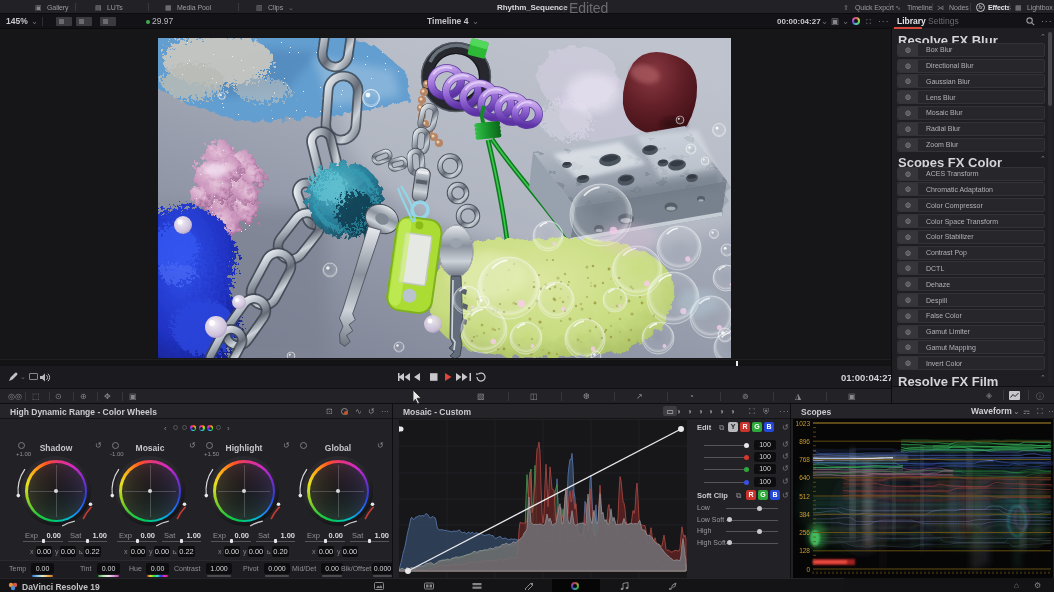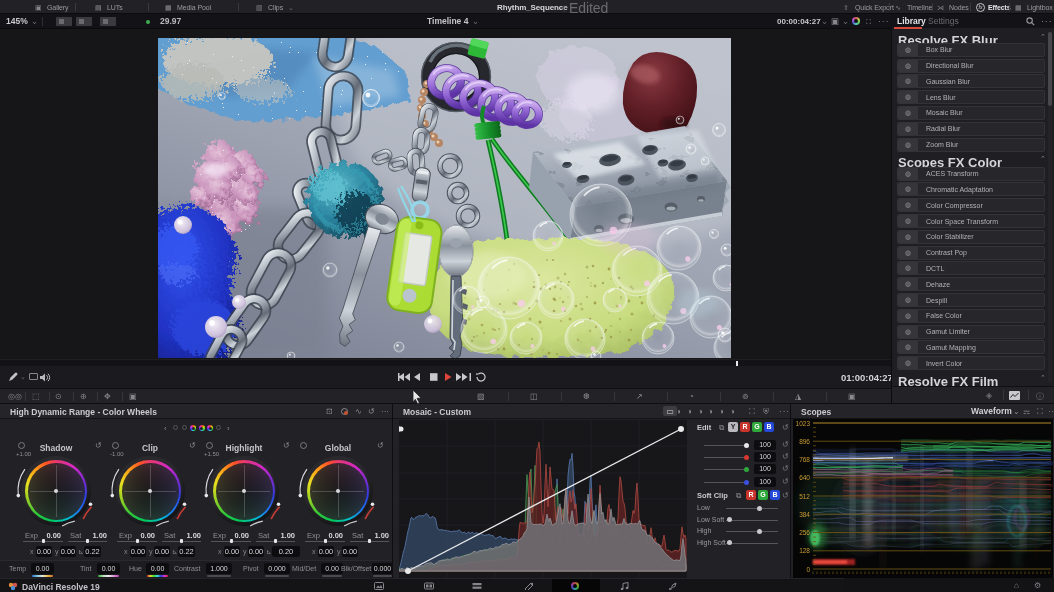--- a/index.html
+++ b/index.html
@@ -91,21 +91,21 @@
 <div class="b2t" style="left:6px;color:#c9c9cc;font-weight:bold">145%</div>
 <div class="b2t" style="left:31px;color:#6e6e73">⌄</div>
 <div class="b2t" style="left:42px;width:1px;height:9px;background:#2e2e32"></div>
 <div class="abs" style="left:56px;top:3px;width:16px;height:9px;background:#3a3a3f;border-radius:1px"></div>
 <div class="abs" style="left:59px;top:5px;width:5px;height:5px;background:#6a6a70"></div>
 <div class="abs" style="left:76px;top:3px;width:16px;height:9px;background:#3a3a3f;border-radius:1px"></div>
 <div class="abs" style="left:79px;top:5px;width:5px;height:5px;background:#6a6a70"></div>
 <div class="abs" style="left:100px;top:3px;width:16px;height:9px;background:#3a3a3f;border-radius:1px"></div>
 <div class="abs" style="left:103px;top:5px;width:5px;height:5px;background:#6a6a70"></div>
 <div class="abs" style="left:146px;top:6px;width:4px;height:4px;border-radius:50%;background:#3fae52"></div>
-<div class="b2t" style="left:160px;color:#b9b9bd;font-weight:bold">29.97</div>
+<div class="b2t" style="left:152px;color:#b9b9bd;font-weight:normal">29.97</div>
 <div class="b2t" style="left:427px;color:#c5c5c9;font-weight:bold">Timeline 4</div>
 <div class="b2t" style="left:472px;color:#6e6e73">⌄</div>
 <div class="b2t" style="left:777px;color:#c9c9cd;font-weight:bold;font-size:8px">00:00:04:27</div>
 <div class="b2t" style="left:821px;color:#6e6e73">⌄</div>
 <div class="b2t" style="left:831px;color:#87878c">▣</div>
 <div class="b2t" style="left:842px;color:#6e6e73">⌄</div>
 <div class="abs" style="left:852px;top:3px;width:8px;height:8px;border-radius:50%;background:conic-gradient(#c55,#cc5,#5c5,#5cc,#55c,#c5c,#c55)"></div>
       <div class="abs" style="left:854px;top:5px;width:4px;height:4px;border-radius:50%;background:#131317"></div>
 <div class="b2t" style="left:866px;color:#87878c;font-size:7px">⛶</div>
 <div class="b2t" style="left:878px;color:#87878c;letter-spacing:1px">···</div>
@@ -912,21 +912,21 @@
 <div class="abs" style="left:18px;top:442px;width:7px;height:7px;border-radius:50%;border:1px solid #7a7a80"></div>
 <div class="wmini" style="left:16px;top:451px">+1.00</div>
 <div class="abs" style="left:95px;top:441px;color:#85858a;font-size:8px">↺</div>
 <div class="abs" style="left:21px;top:456.0px;width:70px;height:70px;border-radius:50%;background:radial-gradient(circle at 45% 40%,#2a2a2e 55%,#151517 72%,#232326 90%)"></div>
 <div class="abs" style="left:25px;top:460.0px;width:62px;height:62px;border-radius:50%;background:conic-gradient(from 0deg,#e8386e,#d428c8 38deg,#7a2bd4 70deg,#2e3fe0 100deg,#1d7bff 130deg,#00c0c8 160deg,#00c85a 190deg,#30c838 220deg,#8fd024 250deg,#e8e020 285deg,#ffa018 315deg,#ff5028 342deg,#e8386e 360deg)"></div>
 <div class="abs" style="left:27.5px;top:462.5px;width:57px;height:57px;border-radius:50%;background:conic-gradient(from 0deg,rgba(200,60,100,.16),rgba(170,60,200,.15) 40deg,rgba(90,70,220,.15) 90deg,rgba(40,140,200,.14) 130deg,rgba(30,170,120,.14) 170deg,rgba(60,170,70,.14) 210deg,rgba(140,170,50,.14) 250deg,rgba(200,160,40,.15) 290deg,rgba(210,90,50,.15) 330deg,rgba(200,60,100,.16)),#222225"></div>
 <div class="abs" style="left:30px;top:465.0px;width:52px;height:52px;border-radius:50%;background:radial-gradient(circle,rgba(24,24,26,.85) 0%,rgba(24,24,26,.45) 45%,rgba(24,24,26,0) 75%)"></div>
 <div class="abs" style="left:30px;top:491.0px;width:52px;height:1px;background:rgba(120,120,126,.5)"></div>
 <div class="abs" style="left:56px;top:465.0px;width:1px;height:52px;background:rgba(120,120,126,.5)"></div>
 <div class="abs" style="left:54px;top:489.0px;width:4px;height:4px;border-radius:50%;background:#d9d9dc"></div>
-<div class="wlabel" style="left:120px">Clip</div>
+<div class="wlabel" style="left:120px">Mosaic</div>
 <div class="abs" style="left:112px;top:442px;width:7px;height:7px;border-radius:50%;border:1px solid #7a7a80"></div>
 <div class="wmini" style="left:110px;top:451px">-1.00</div>
 <div class="abs" style="left:189px;top:441px;color:#85858a;font-size:8px">↺</div>
 <div class="abs" style="left:115px;top:456.0px;width:70px;height:70px;border-radius:50%;background:radial-gradient(circle at 45% 40%,#2a2a2e 55%,#151517 72%,#232326 90%)"></div>
 <div class="abs" style="left:119px;top:460.0px;width:62px;height:62px;border-radius:50%;background:conic-gradient(from 0deg,#e8386e,#d428c8 38deg,#7a2bd4 70deg,#2e3fe0 100deg,#1d7bff 130deg,#00c0c8 160deg,#00c85a 190deg,#30c838 220deg,#8fd024 250deg,#e8e020 285deg,#ffa018 315deg,#ff5028 342deg,#e8386e 360deg)"></div>
 <div class="abs" style="left:121.5px;top:462.5px;width:57px;height:57px;border-radius:50%;background:conic-gradient(from 0deg,rgba(200,60,100,.16),rgba(170,60,200,.15) 40deg,rgba(90,70,220,.15) 90deg,rgba(40,140,200,.14) 130deg,rgba(30,170,120,.14) 170deg,rgba(60,170,70,.14) 210deg,rgba(140,170,50,.14) 250deg,rgba(200,160,40,.15) 290deg,rgba(210,90,50,.15) 330deg,rgba(200,60,100,.16)),#222225"></div>
 <div class="abs" style="left:124px;top:465.0px;width:52px;height:52px;border-radius:50%;background:radial-gradient(circle,rgba(24,24,26,.85) 0%,rgba(24,24,26,.45) 45%,rgba(24,24,26,0) 75%)"></div>
 <div class="abs" style="left:124px;top:491.0px;width:52px;height:1px;background:rgba(120,120,126,.5)"></div>
 <div class="abs" style="left:150px;top:465.0px;width:1px;height:52px;background:rgba(120,120,126,.5)"></div>
 <div class="abs" style="left:148px;top:489.0px;width:4px;height:4px;border-radius:50%;background:#d9d9dc"></div>
@@ -1015,21 +1015,21 @@
 <div class="xybox" style="left:130px;width:16px">0.00</div>
 <div class="xylab" style="left:149px">y</div>
 <div class="xybox" style="left:154px;width:16px">0.00</div>
 <div class="xylab" style="left:172px">⊾</div>
 <div class="xybox" style="left:178px;width:17px">0.22</div>
 <div class="xylab" style="left:218px">x</div>
 <div class="xybox" style="left:224px;width:16px">0.00</div>
 <div class="xylab" style="left:243px">y</div>
 <div class="xybox" style="left:248px;width:16px">0.00</div>
 <div class="xylab" style="left:266px">⊾</div>
-<div class="xybox" style="left:272px;width:28px">0.20</div>
+<div class="xybox" style="left:272px;width:17px">0.20</div>
 <div class="xylab" style="left:312px">x</div>
 <div class="xybox" style="left:318px;width:16px">0.00</div>
 <div class="xylab" style="left:337px">y</div>
 <div class="xybox" style="left:342px;width:16px">0.00</div>
 <div class="abs" style="left:0;top:560px;width:392px;height:18px;background:#1d1d21;border-top:1px solid #2a2a2e"></div>
 <div class="tmplab" style="left:9px">Temp</div>
 <div class="tmpbox" style="left:31px;width:23px">0.00</div>
 <div class="grad" style="left:32px;width:21px;background:linear-gradient(90deg,#2b6fd4,#7ec8d8,#e8e8e0,#e8b84a,#d06a28)"></div>
 <div class="tmplab" style="left:80px">Tint</div>
 <div class="tmpbox" style="left:97px;width:23px">0.00</div>

